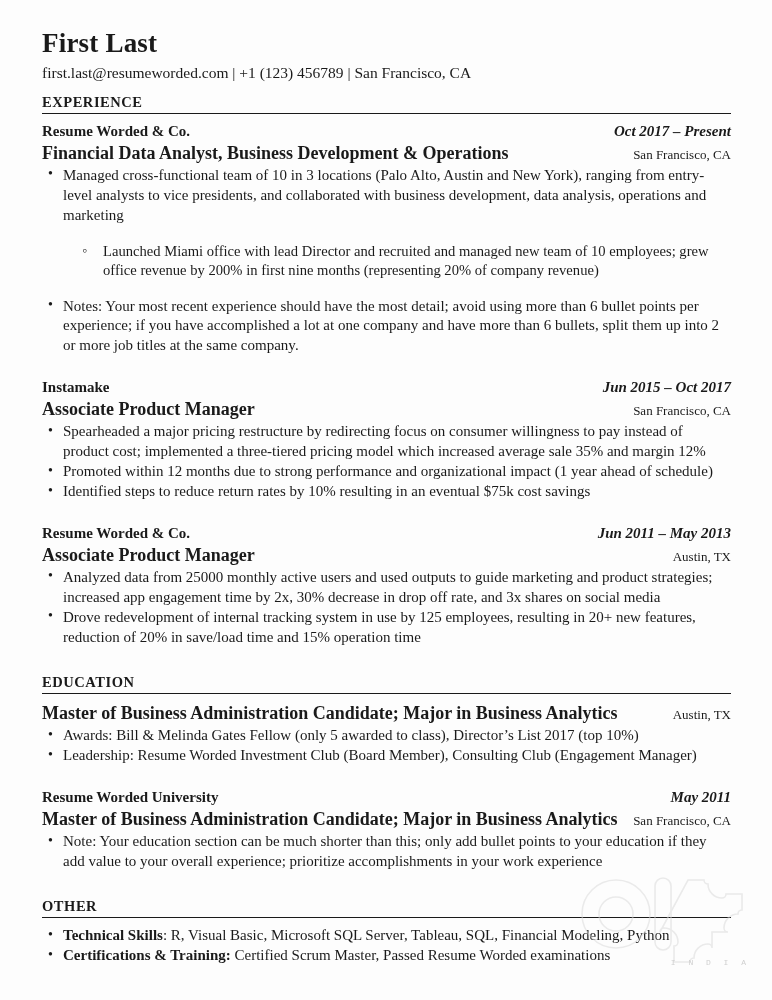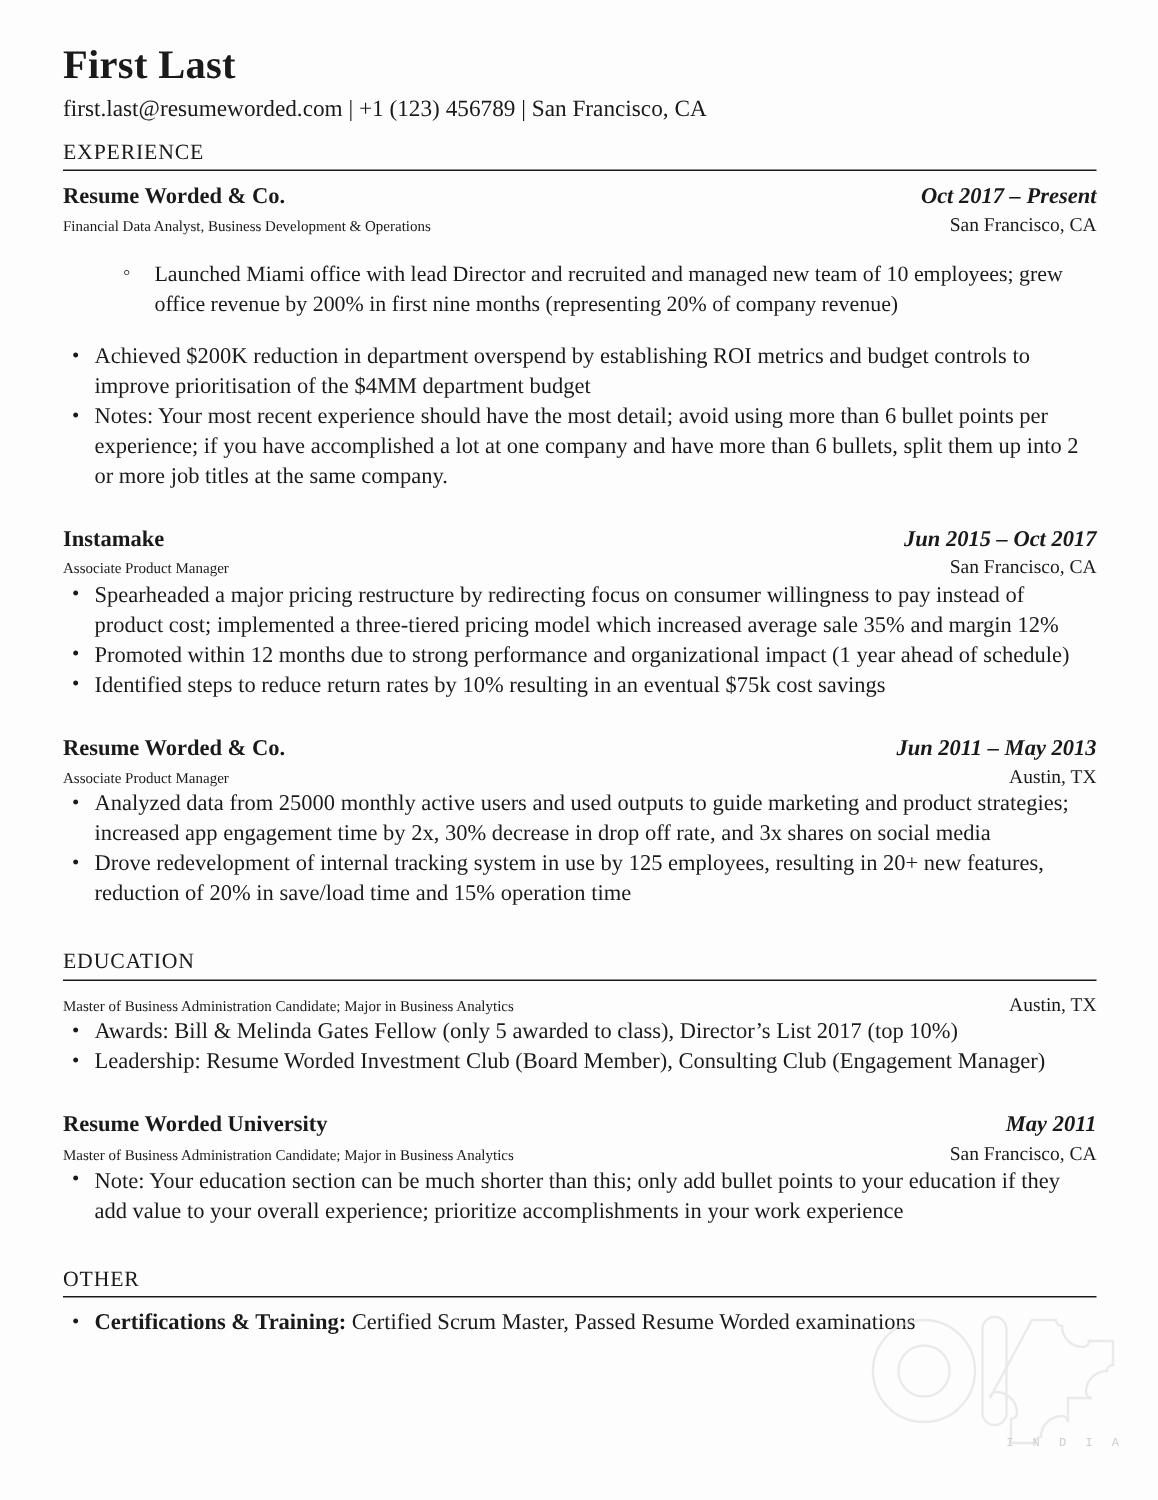--- a/index.html
+++ b/index.html
@@ -35,21 +35,21 @@
   .contact {
     font-size: 15.5px;
     line-height: 1.2;
     margin: 0 0 11px 0;
     white-space: nowrap;
   }
 
   
   .section-head {
     font-size: 14.5px;
-    font-weight: normal;
+    font-weight: bold;
     letter-spacing: 0.55px;
     text-transform: uppercase;
     line-height: 1.2;
     margin: 0;
     padding: 0 0 2px 0;
   }
   .section-rule {
     border: 0;
     border-top: 1.6px solid #1a1a1a;
     margin: 0 0 8px 0;
@@ -75,22 +75,22 @@
     font-family: Liberation Serif, serif;
   }
   .dates {
     font-size: 15px;
     font-weight: bold;
     white-space: nowrap;
     text-align: right;
     font-style: italic;
   }
   .role {
-    font-size: 10px;
-    font-weight: normal;
+    font-size: 18px;
+    font-weight: bold;
   }
   .loc {
     font-size: 13px;
     font-weight: normal;
     white-space: nowrap;
     text-align: right;
   }
 
   
   ul.bullets {
@@ -174,25 +174,27 @@
 
     <div class="entry">
       <div class="row">
         <span class="org">Resume Worded &amp; Co.</span>
         <span class="dates">Oct 2017 – Present</span>
       </div>
       <div class="row">
         <span class="role">Financial Data Analyst, Business Development &amp; Operations</span>
         <span class="loc">San Francisco, CA</span>
       </div>
+      <ul class="bullets">
+        <li>Managed cross-functional team of 10 in 3 locations (Palo Alto, Austin and New York), ranging from entry-level analysts to vice presidents, and collaborated with business development, data analysis, operations and marketing</li>
+      </ul>
       <ul class="subbullets">
         <li>Launched Miami office with lead Director and recruited and managed new team of 10 employees; grew office revenue by 200% in first nine months (representing 20% of company revenue)</li>
       </ul>
       <ul class="bullets">
-        <li>Achieved $200K reduction in department overspend by establishing ROI metrics and budget controls to improve prioritisation of the $4MM department budget</li>
         <li>Notes: Your most recent experience should have the most detail; avoid using more than 6 bullet points per experience; if you have accomplished a lot at one company and have more than 6 bullets, split them up into 2 or more job titles at the same company.</li>
       </ul>
     </div>
 
     <div class="spacer-sm"></div>
 
     <div class="entry">
       <div class="row">
         <span class="org">Instamake</span>
         <span class="dates">Jun 2015 – Oct 2017</span>
@@ -259,20 +261,21 @@
       </ul>
     </div>
   </div>
 
   <div class="spacer-md"></div>
 
   <div class="section">
     <div class="section-head">OTHER</div>
     <hr class="section-rule">
     <ul class="bullets">
+      <li><span class="lbl">Technical Skills</span><span>: R, Visual Basic, Microsoft SQL Server, Tableau, SQL, Financial Modeling, Python</span></li>
       <li><span class="lbl">Certifications &amp; Training:</span><span> Certified Scrum Master, Passed Resume Worded examinations</span></li>
 
     </ul>
   </div>
 
   <div class="watermark">
     <svg viewBox="0 0 176 110" width="176" height="110">
       <g fill="none" stroke="#d8d8d8" stroke-width="1.6">
         <circle cx="36" cy="48" r="34"></circle>
         <circle cx="36" cy="48" r="17"></circle>

